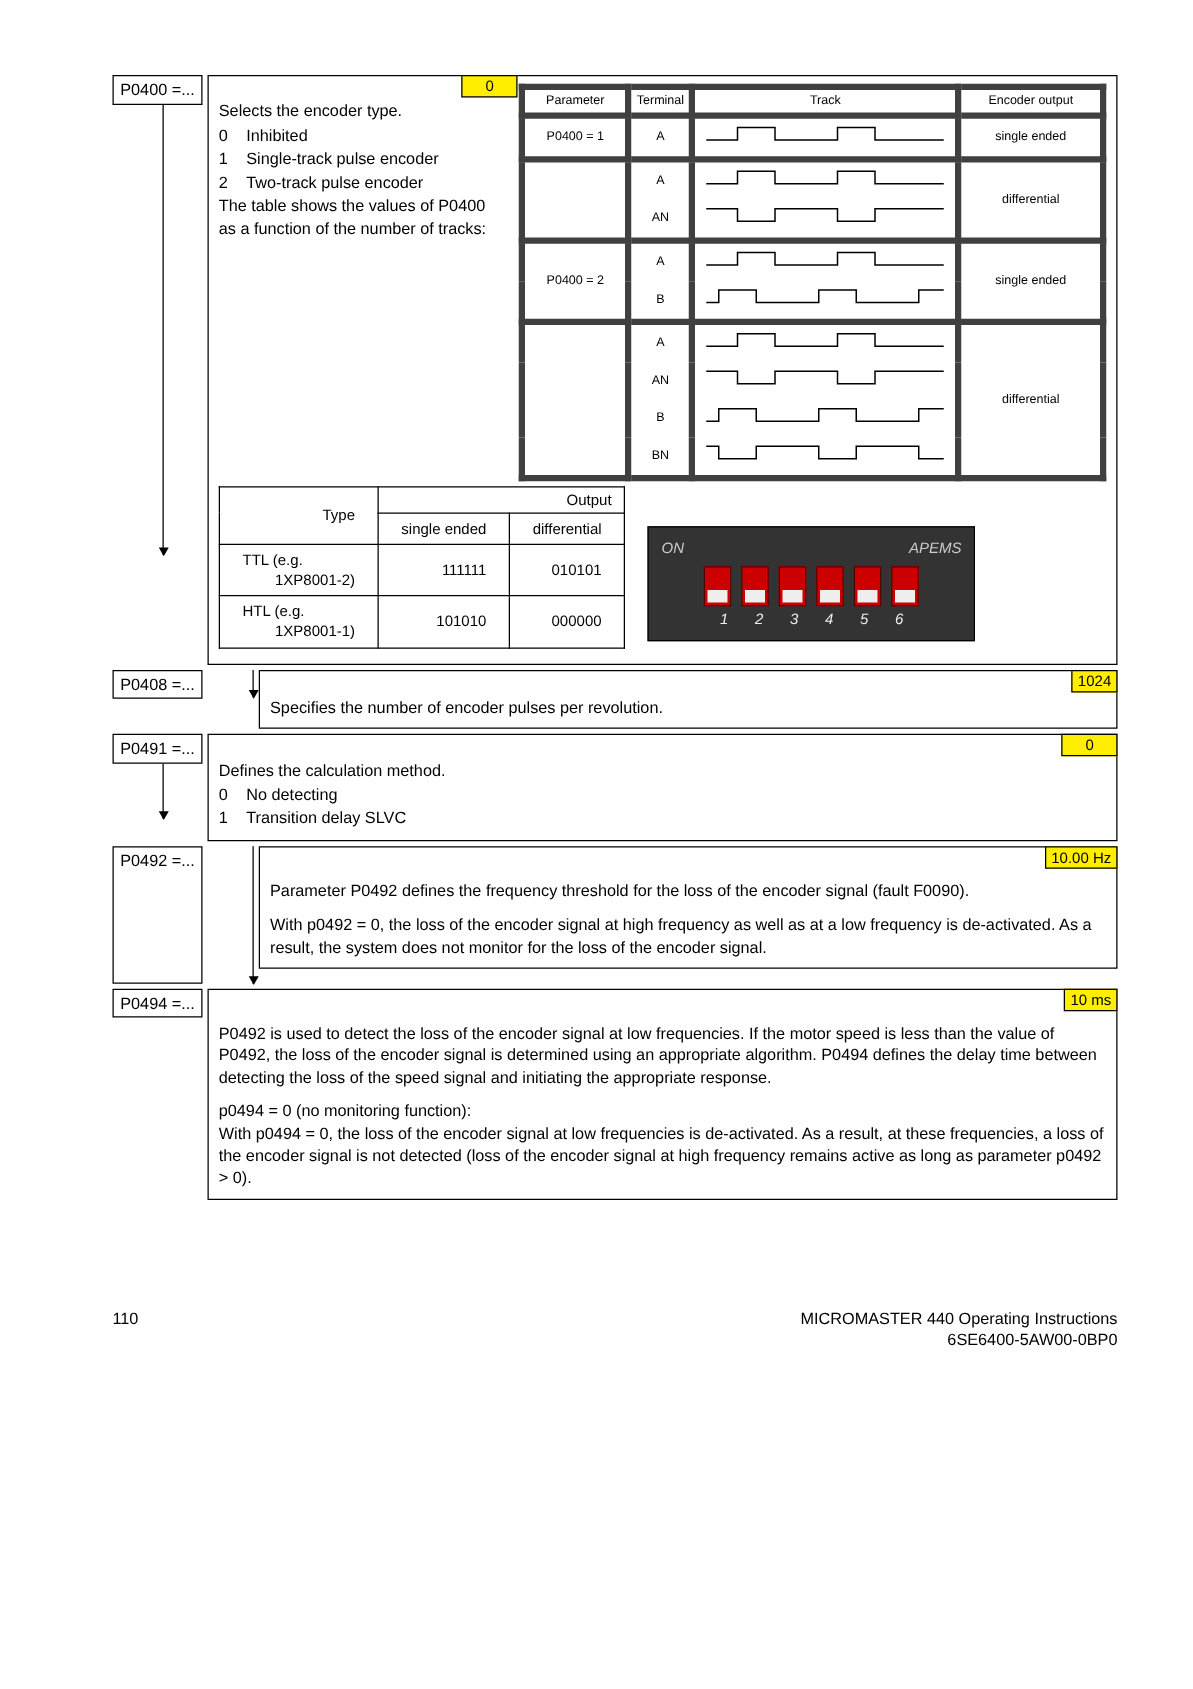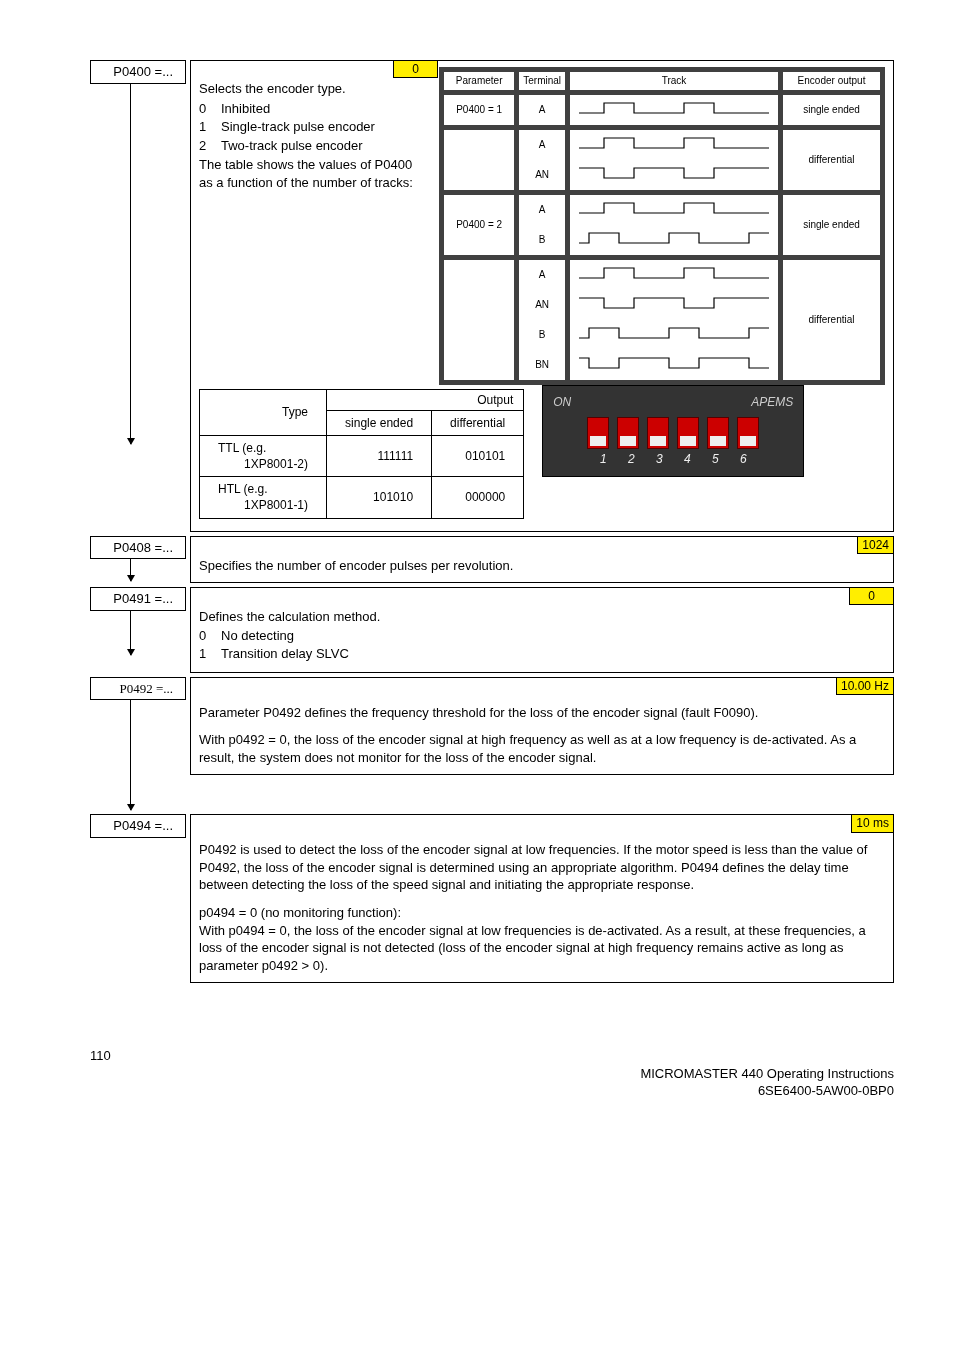--- a/index.html
+++ b/index.html
@@ -12,23 +12,23 @@
     line-height: 1.35;
     color: #000;
   }
   .row {
     display: flex;
     align-items: flex-start;
     margin-bottom: 4px;
   }
   .param-label {
     border: 1px solid #000;
-    padding: 2px 12px;
+    padding: 2px 0;
     width: 70px;
-    text-align: right;
+    text-align: center;
     font-size: 13px;
     white-space: nowrap;
     position: relative;
     flex-shrink: 0;
   }
   .content-box {
     border: 1px solid #000;
     padding: 6px 8px 8px 8px;
     flex: 1;
     position: relative;
@@ -112,35 +112,35 @@
     background:#333;
     border:1px solid #000;
     position: relative;
     display:flex;
     flex-direction:column;
     justify-content:center;
     align-items:center;
     color:#9aa;
     font-family: "Segoe UI", Arial, sans-serif;
     font-style: italic;
+    margin-top: 36px;
   }
   .dip-switches { display:flex; gap:8px; margin-top:6px; }
   .dip-slot { width:20px; height:30px; background:#c00; border:1px solid #500; position:relative; }
   .dip-slot .knob { position:absolute; left:2px; right:2px; height:10px; background:#eee; }
   .knob-bot { bottom:2px; }
   .dip-nums { display:flex; gap:8px; color:#eee; font-style:italic; font-size:12px; margin-top:2px; }
   .dip-labels { display:flex; justify-content:space-between; width:240px; font-size:12px; font-style:italic; color:#ccc;}
   .enc-row { display:flex; gap:18px; align-items:flex-start; }
   .p-para { margin: 6px 0 10px 0; }
   .footer {
     display:flex;
     justify-content:space-between;
-    margin-top: 64px;
+    margin-top: 86px;
     font-size: 13px;
-    flex-direction: column;
   }
   .footer .right { text-align:right; }
   .indent-list div { margin: 1px 0; }
 </style>
 </head>
 <body>
 
 <div class="row">
   <div style="display:flex;flex-direction:column;align-items:flex-start;">
     <div class="param-label">P0400 =...</div>
@@ -296,21 +296,21 @@
           <span style="width:20px;text-align:center;">4</span>
           <span style="width:20px;text-align:center;">5</span>
           <span style="width:20px;text-align:center;">6</span>
         </div>
       </div>
     </div>
   </div>
 </div>
 
 <div class="row">
-  <div style="display:flex;flex-direction:column;">
+  <div style="display:flex;flex-direction:row;">
     <div class="param-label">P0408 =...</div>
     <div class="arrow-down" style="height:22px;"></div>
   </div>
   <div class="content-box">
     <span class="highlight">1024</span>
     <div style="height:14px;"></div>
     <div>Specifies the number of encoder pulses per revolution.</div>
   </div>
 </div>
 
@@ -324,21 +324,21 @@
     <div style="height:14px;"></div>
     <div>Defines the calculation method.</div>
     <div class="indent-list">
       <div><span style="display:inline-block;width:22px;">0</span><span>No detecting</span></div>
       <div><span style="display:inline-block;width:22px;">1</span><span>Transition delay SLVC</span></div>
     </div>
   </div>
 </div>
 
 <div class="row">
-  <div style="display:flex;flex-direction:column;font-family:Liberation Serif, serif;">
+  <div style="display:flex;flex-direction:row;">
     <div class="param-label">P0492 =...</div>
     <div class="arrow-down" style="height:110px;"></div>
   </div>
   <div class="content-box">
     <span class="highlight">10.00 Hz</span>
     <div style="height:14px;"></div>
     <div class="p-para">Parameter P0492 defines the frequency threshold for the loss of the encoder signal (fault F0090).</div>
     <div>With p0492 = 0, the loss of the encoder signal at high frequency as well as at a low frequency is de-activated. As a result, the system does not monitor for the loss of the encoder signal.</div>
   </div>
 </div>

